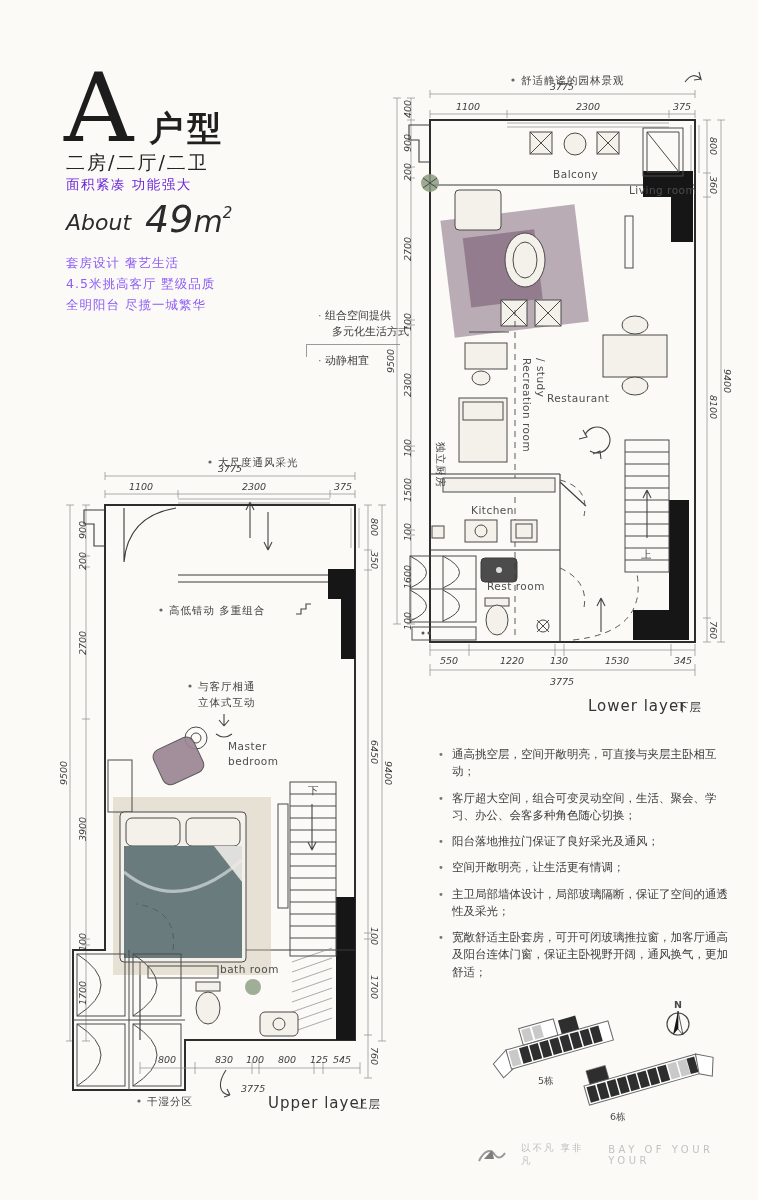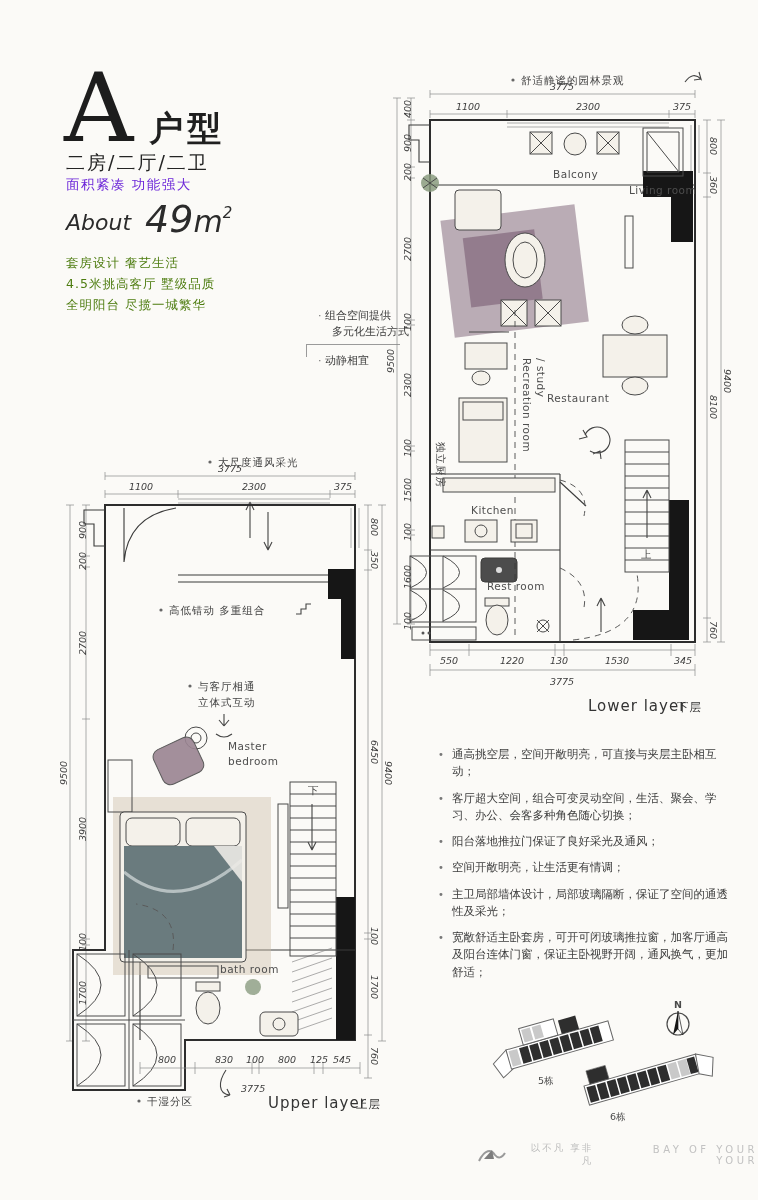--- a/index.html
+++ b/index.html
@@ -11,32 +11,32 @@
   .type-row{left:64px;top:64px;display:flex;align-items:flex-start;}
   .type-letter{font-family:"DejaVu Serif",serif;font-size:96px;line-height:.92;color:#1d1d1d;}
   .type-suffix{font-size:34px;font-weight:600;color:#1f1f1f;margin:42px 0 12px 16px;letter-spacing:4px;}
   .layout-line{left:66px;top:150px;font-size:19px;letter-spacing:2px;color:#242424;}
   .tagline{left:66px;top:176px;font-size:13.5px;letter-spacing:1.5px;color:#6d28d9;}
   .about-row{left:66px;top:200px;font-style:italic;color:#2b2b2b;display:flex;align-items:flex-end;}
   .about-word{font-size:22px;padding-bottom:3px;}
   .about-num{font-size:38px;margin-left:14px;line-height:1;}
   .about-unit{font-size:30px;}
   .about-sup{font-size:15px;vertical-align:14px;}
-  .features{left:66px;top:252px;font-size:12.5px;line-height:21px;color:#4d7c0f;letter-spacing:1px;}
+  .features{left:66px;top:252px;font-size:12.5px;line-height:21px;color:#8b5cf6;letter-spacing:1px;}
   
   .note{font-size:11px;color:#3c3c3c;line-height:16px;}
   .note .dot,.bdot{color:#777;}
   .leader-h{left:306px;top:344px;width:94px;height:1px;background:#9a9a9a;}
   .leader-v{left:306px;top:344px;width:1px;height:13px;background:#9a9a9a;}
   
   .bullets{left:438px;top:746px;width:300px;}
   .bullet{display:flex;gap:8px;margin-bottom:9px;font-size:11.5px;line-height:1.5;color:#3d3d3d;}
   .bdot{flex:0 0 auto;font-size:10px;padding-top:1px;}
   
-  .footer{left:476px;top:1142px;display:flex;align-items:center;gap:15px;text-align:right;}
+  .footer{left:476px;top:1142px;display:flex;align-items:center;gap:15px;}
   .footer .cn{font-size:9.5px;color:#bdbdbd;letter-spacing:2px;}
   .footer .en{font-size:10px;color:#c2c2c2;letter-spacing:3.5px;}
   
   svg{overflow:visible;}
   .wall{stroke:#2d2d2d;stroke-width:2;fill:none;}
   .wallthin{stroke:#3a3a3a;stroke-width:1.1;fill:none;}
   .thin{stroke:#8a8a8a;stroke-width:.7;fill:none;}
   .solid{fill:#161616;}
   .furn{stroke:#4a4a4a;stroke-width:1;fill:#f4f1ea;}
   .furn2{stroke:#4a4a4a;stroke-width:1;fill:none;}

